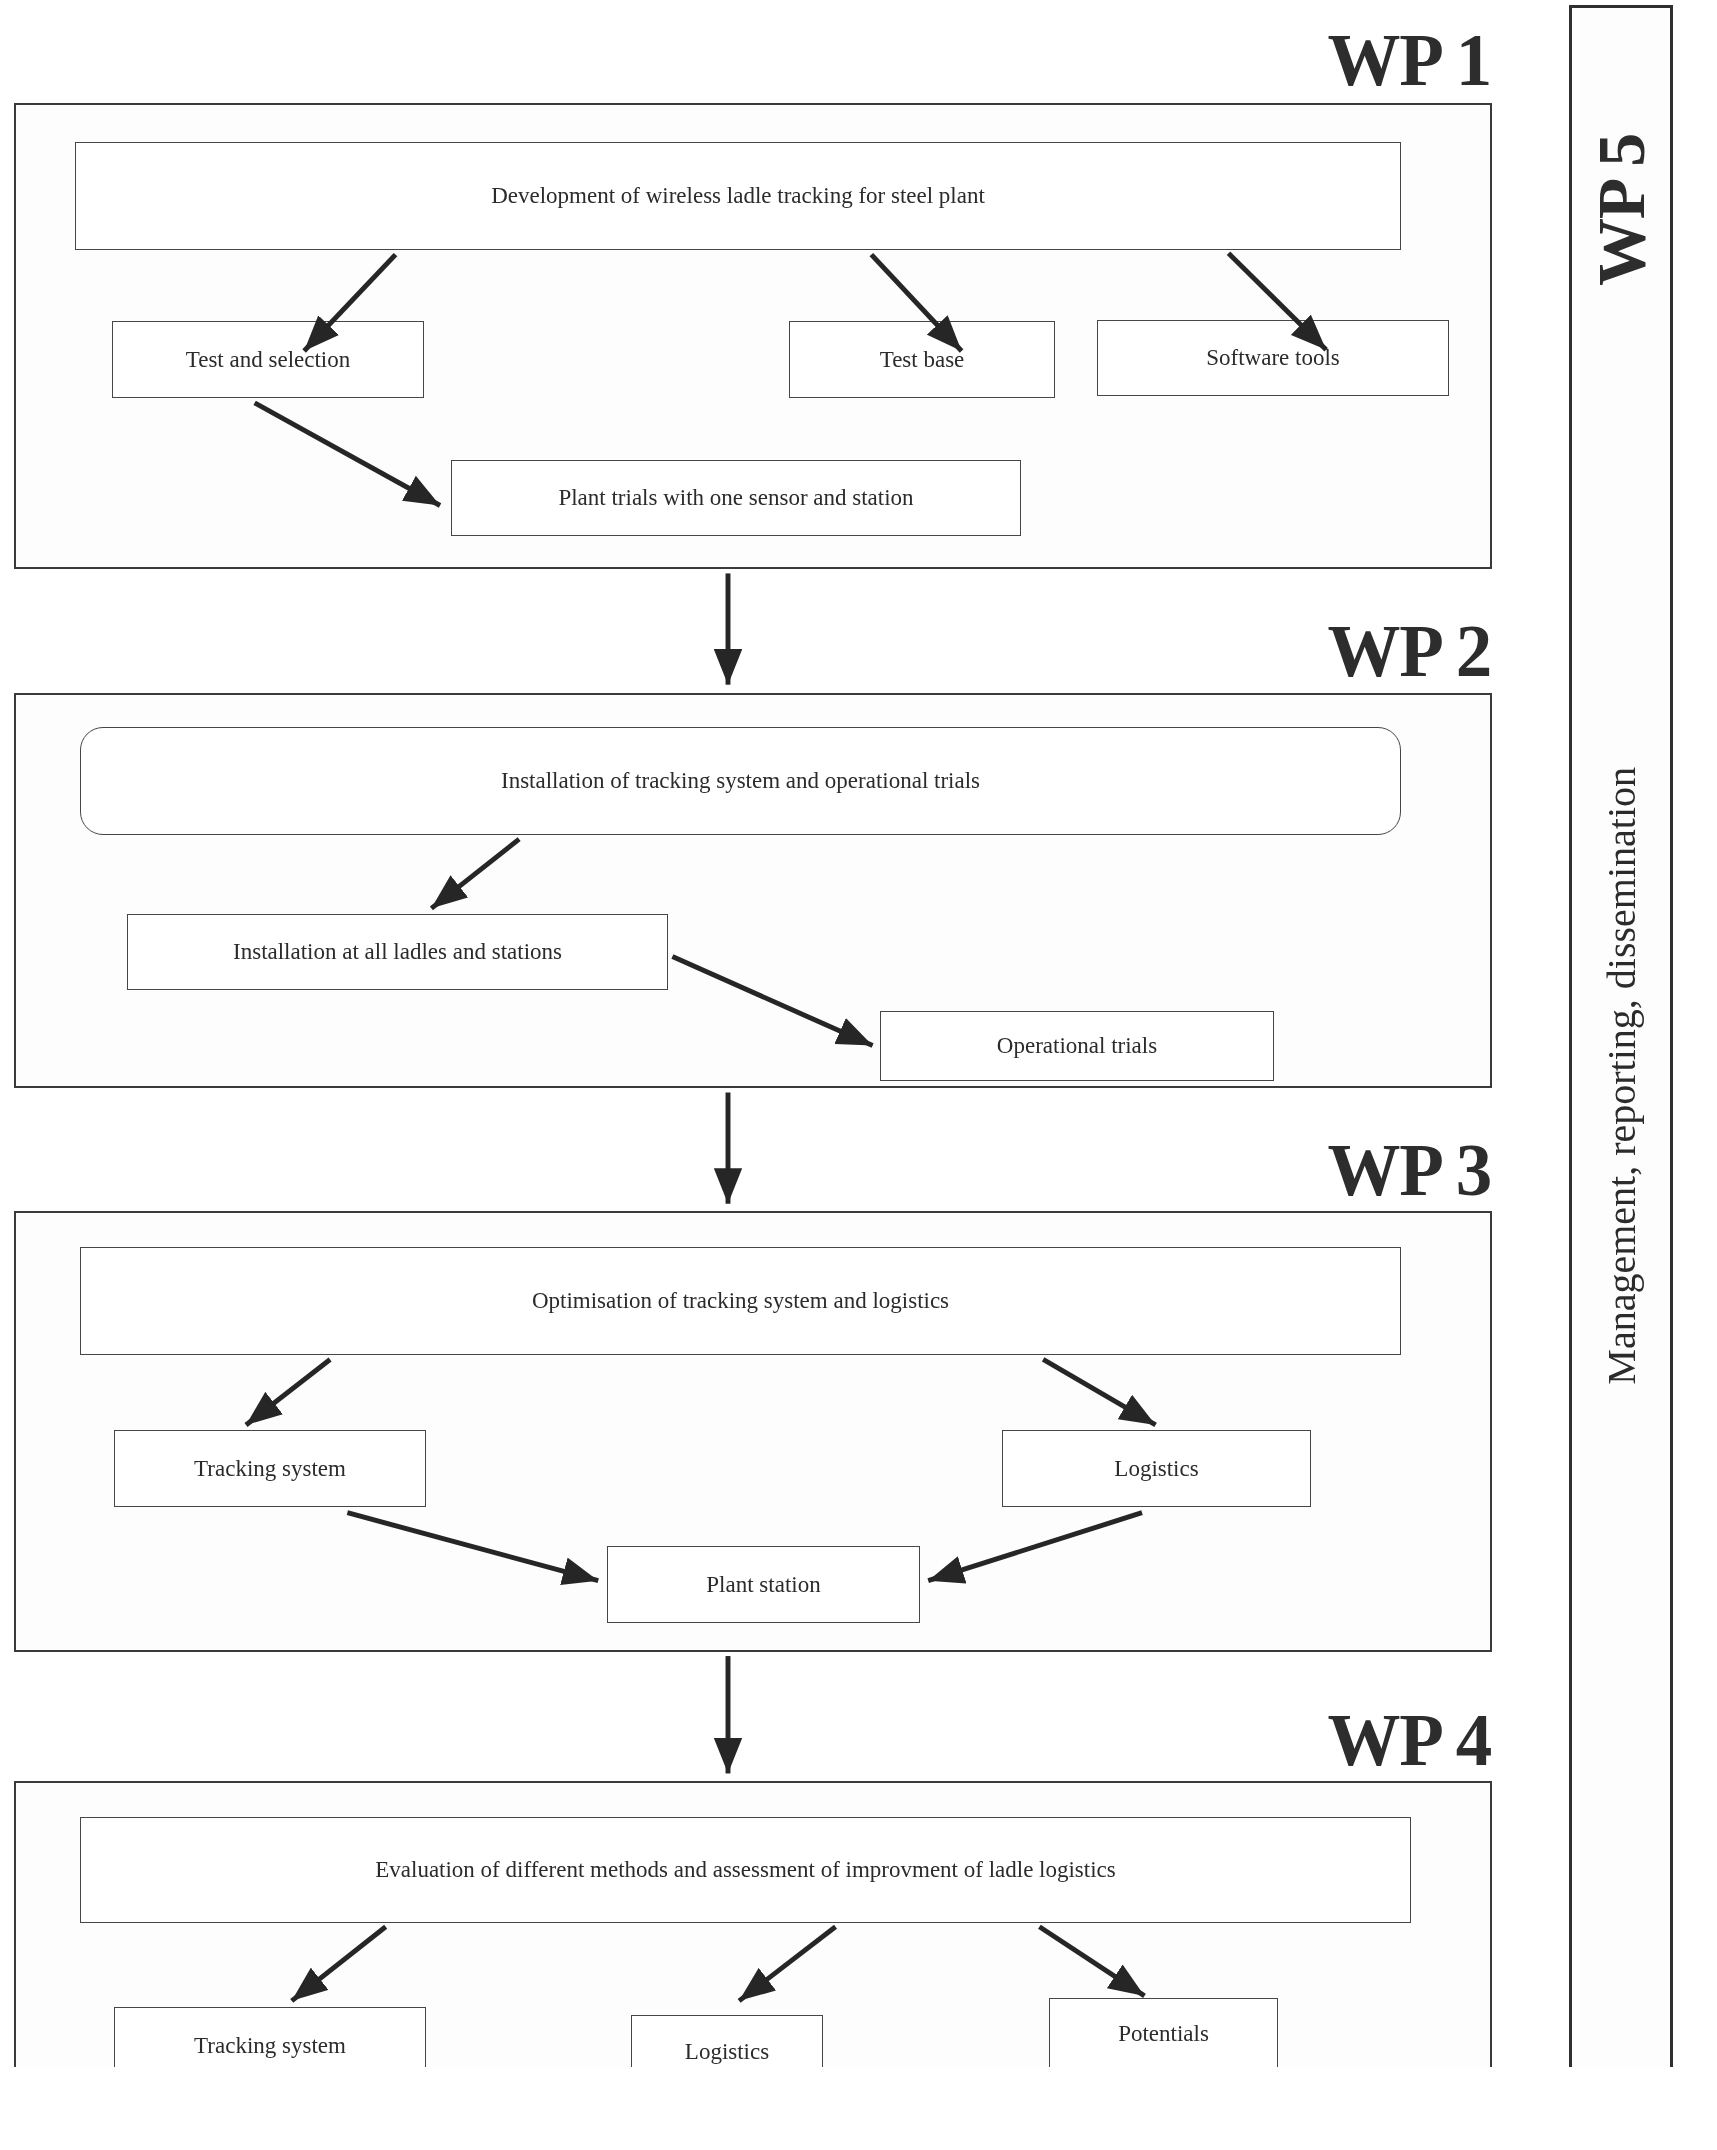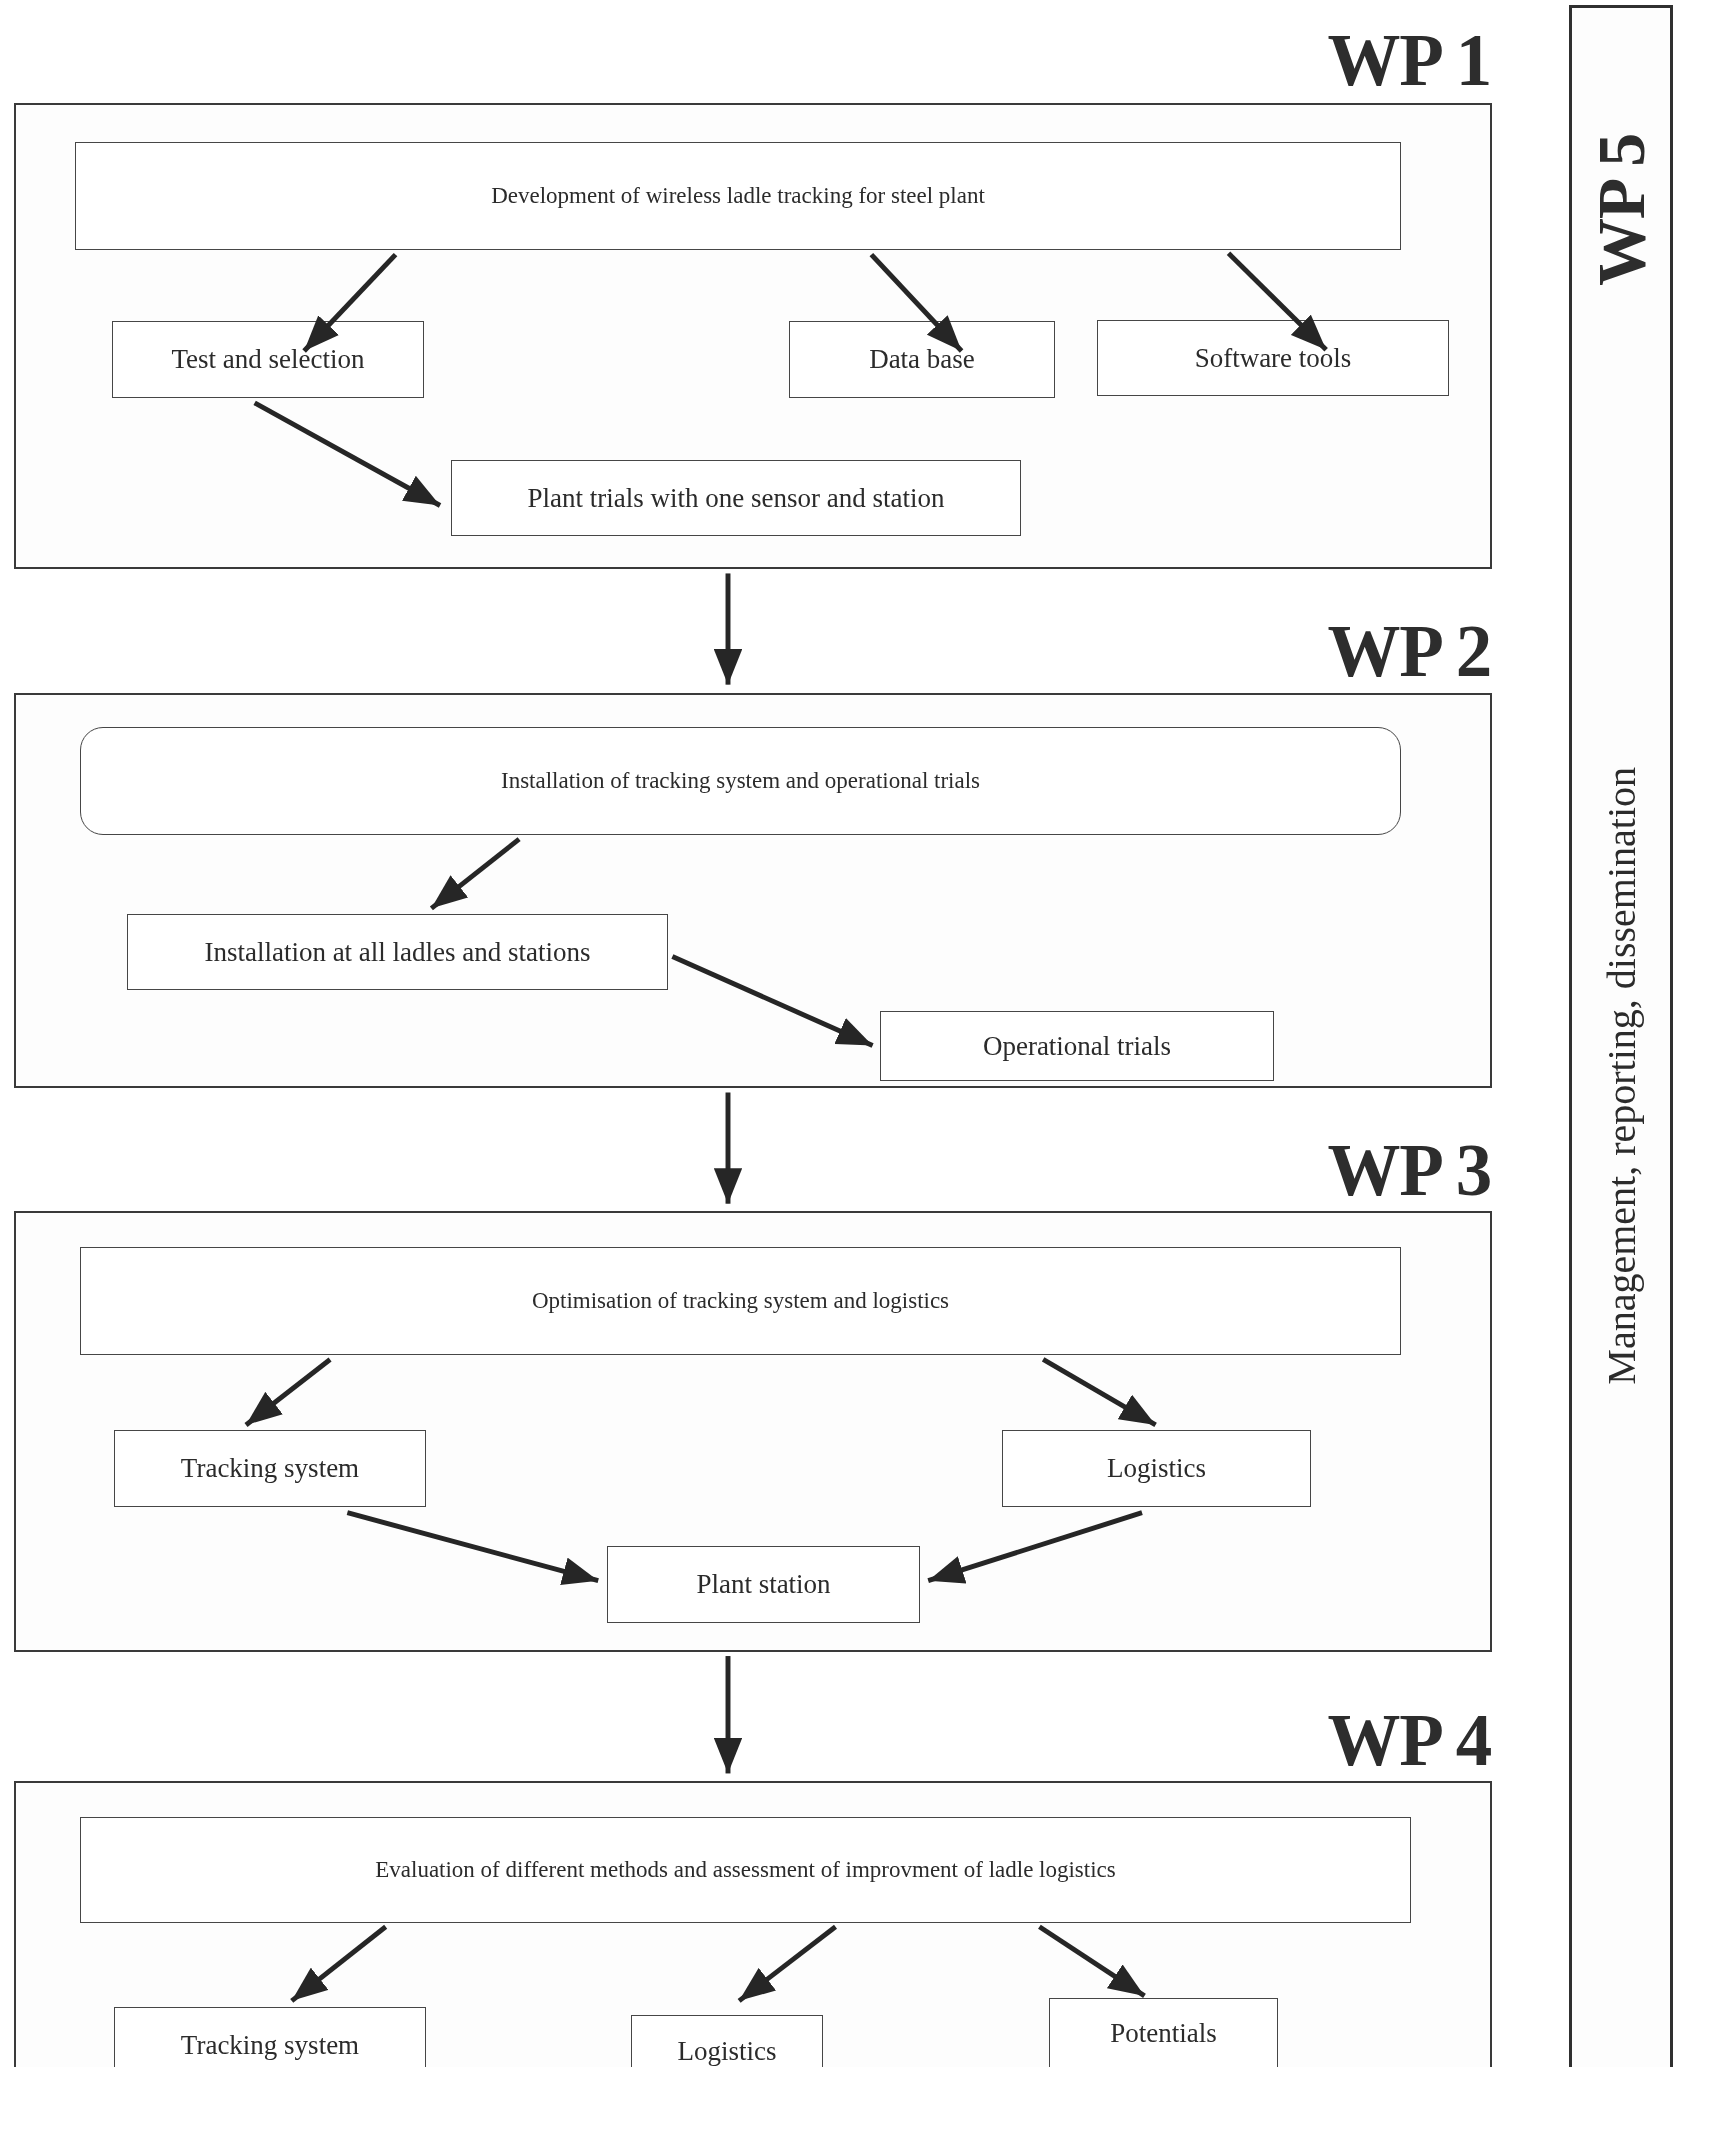--- a/index.html
+++ b/index.html
@@ -19,21 +19,21 @@
     font-size:73px;font-weight:700;letter-spacing:-1.2px;color:#2d2d2d;line-height:1.0;
   }
   .lbl1{left:1120px;top:23.5px;}
   .lbl2{left:1120px;top:615px;}
   .lbl3{left:1120px;top:1134px;}
   .lbl4{left:1120px;top:1704px;}
   
   .node{
     position:absolute;box-sizing:border-box;z-index:2;background:#ffffff;
     border:1.9px solid #464646;display:flex;align-items:center;justify-content:center;
-    text-align:center;font-size:27px;color:#2b2b2b;padding:0 8.6px;
+    text-align:center;font-size:23px;color:#2b2b2b;padding:0 8.6px;
   }
   .hdr{font-size:23px;}
   
   .h1{left:75px;top:142px;width:1326px;height:108px;}
   .n-test{left:112px;top:321px;width:312px;height:77px;}
   .n-db{left:789px;top:321px;width:266px;height:77px;}
   .n-sw{left:1097px;top:320px;width:352px;height:76px;justify-content:center;}
   .n-pt1{left:451px;top:460px;width:570px;height:76px;text-align:right;}
   
   .h2{left:80px;top:727px;width:1321px;height:108px;border-radius:23px;}
@@ -76,21 +76,21 @@
   <div class="sec sec3"></div>
   <div class="sec sec4"></div>
 
   <div class="node hdr h1">
     <span>Development of wireless ladle tracking for steel plant</span>
   </div>
   <div class="node n-test">
     <span>Test and selection</span>
   </div>
   <div class="node n-db">
-    <span>Data base</span>
+    <span>Test base</span>
   </div>
   <div class="node n-sw">
     <span>Software tools</span>
   </div>
   <div class="node n-pt1">
     <span>Plant trials with one sensor and station</span>
   </div>
 
   <div class="node hdr h2">
     <span>Installation of tracking system and operational trials</span>

